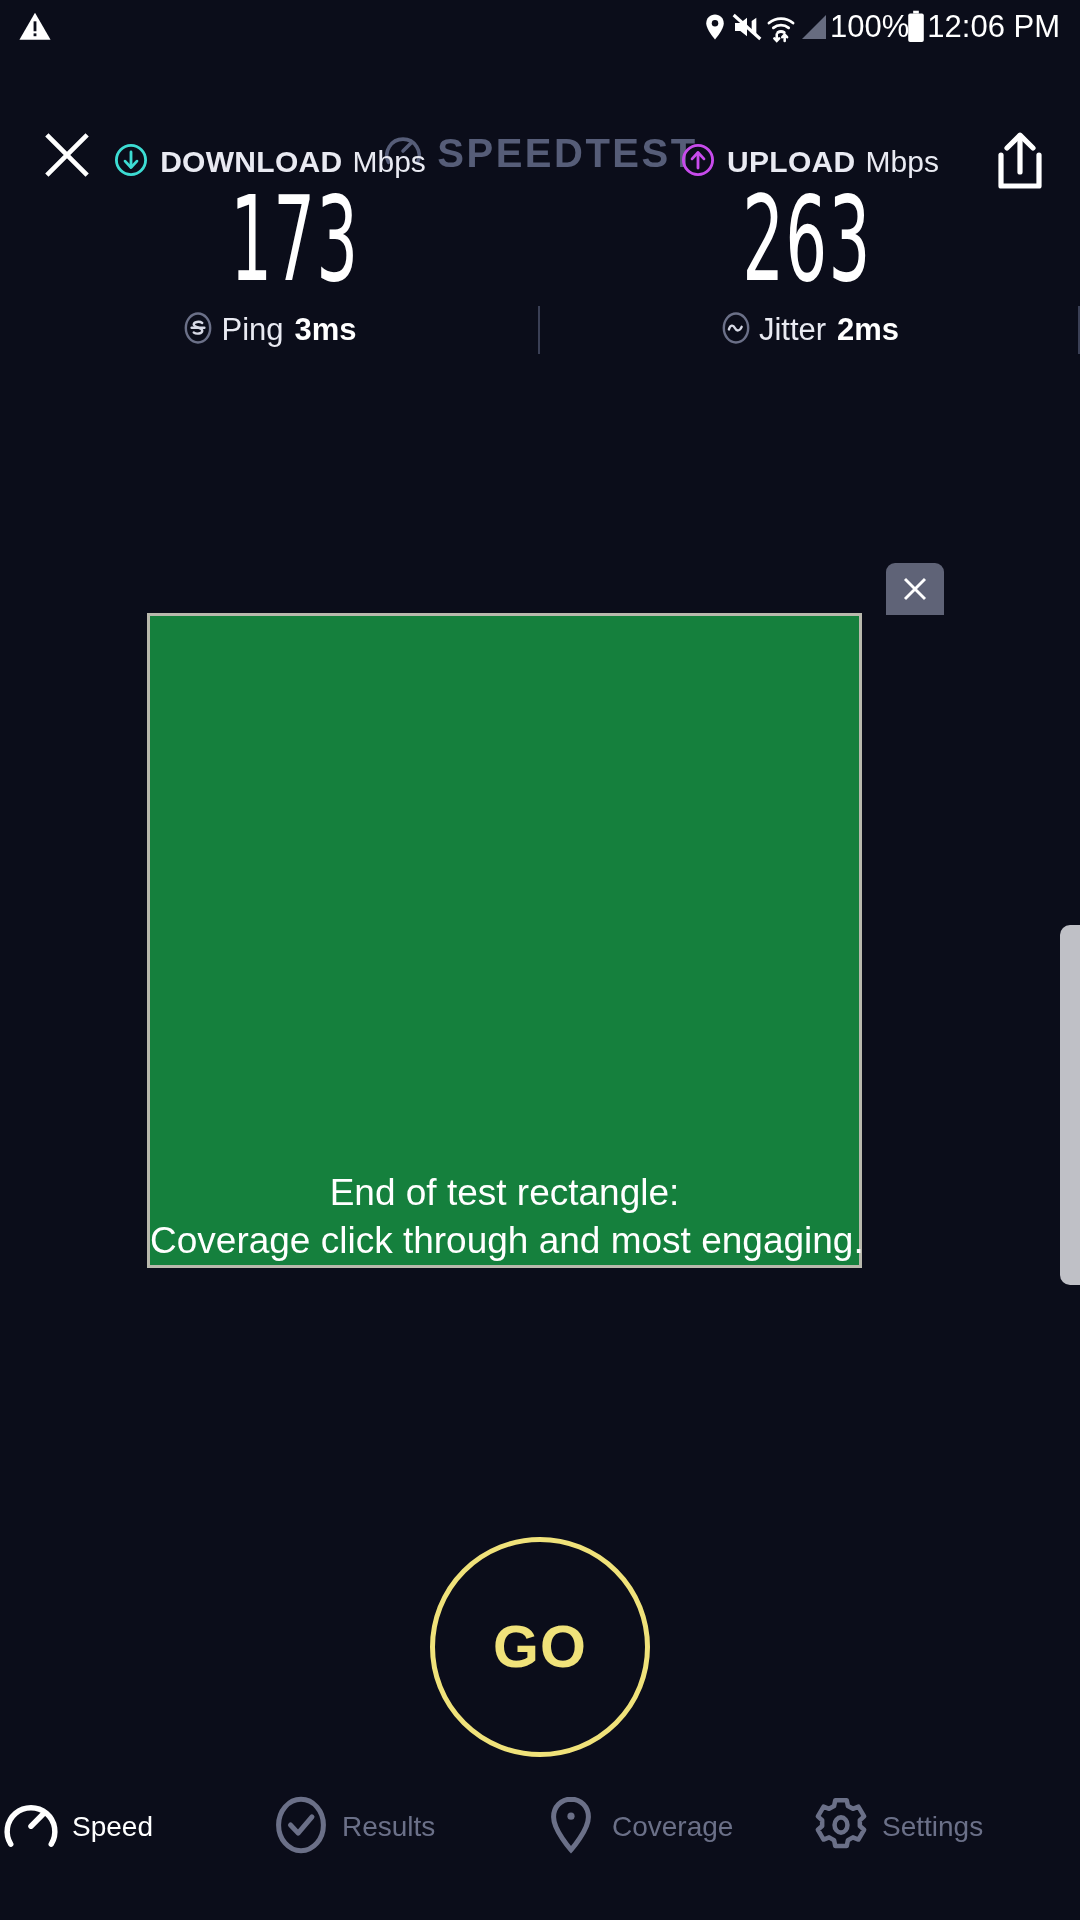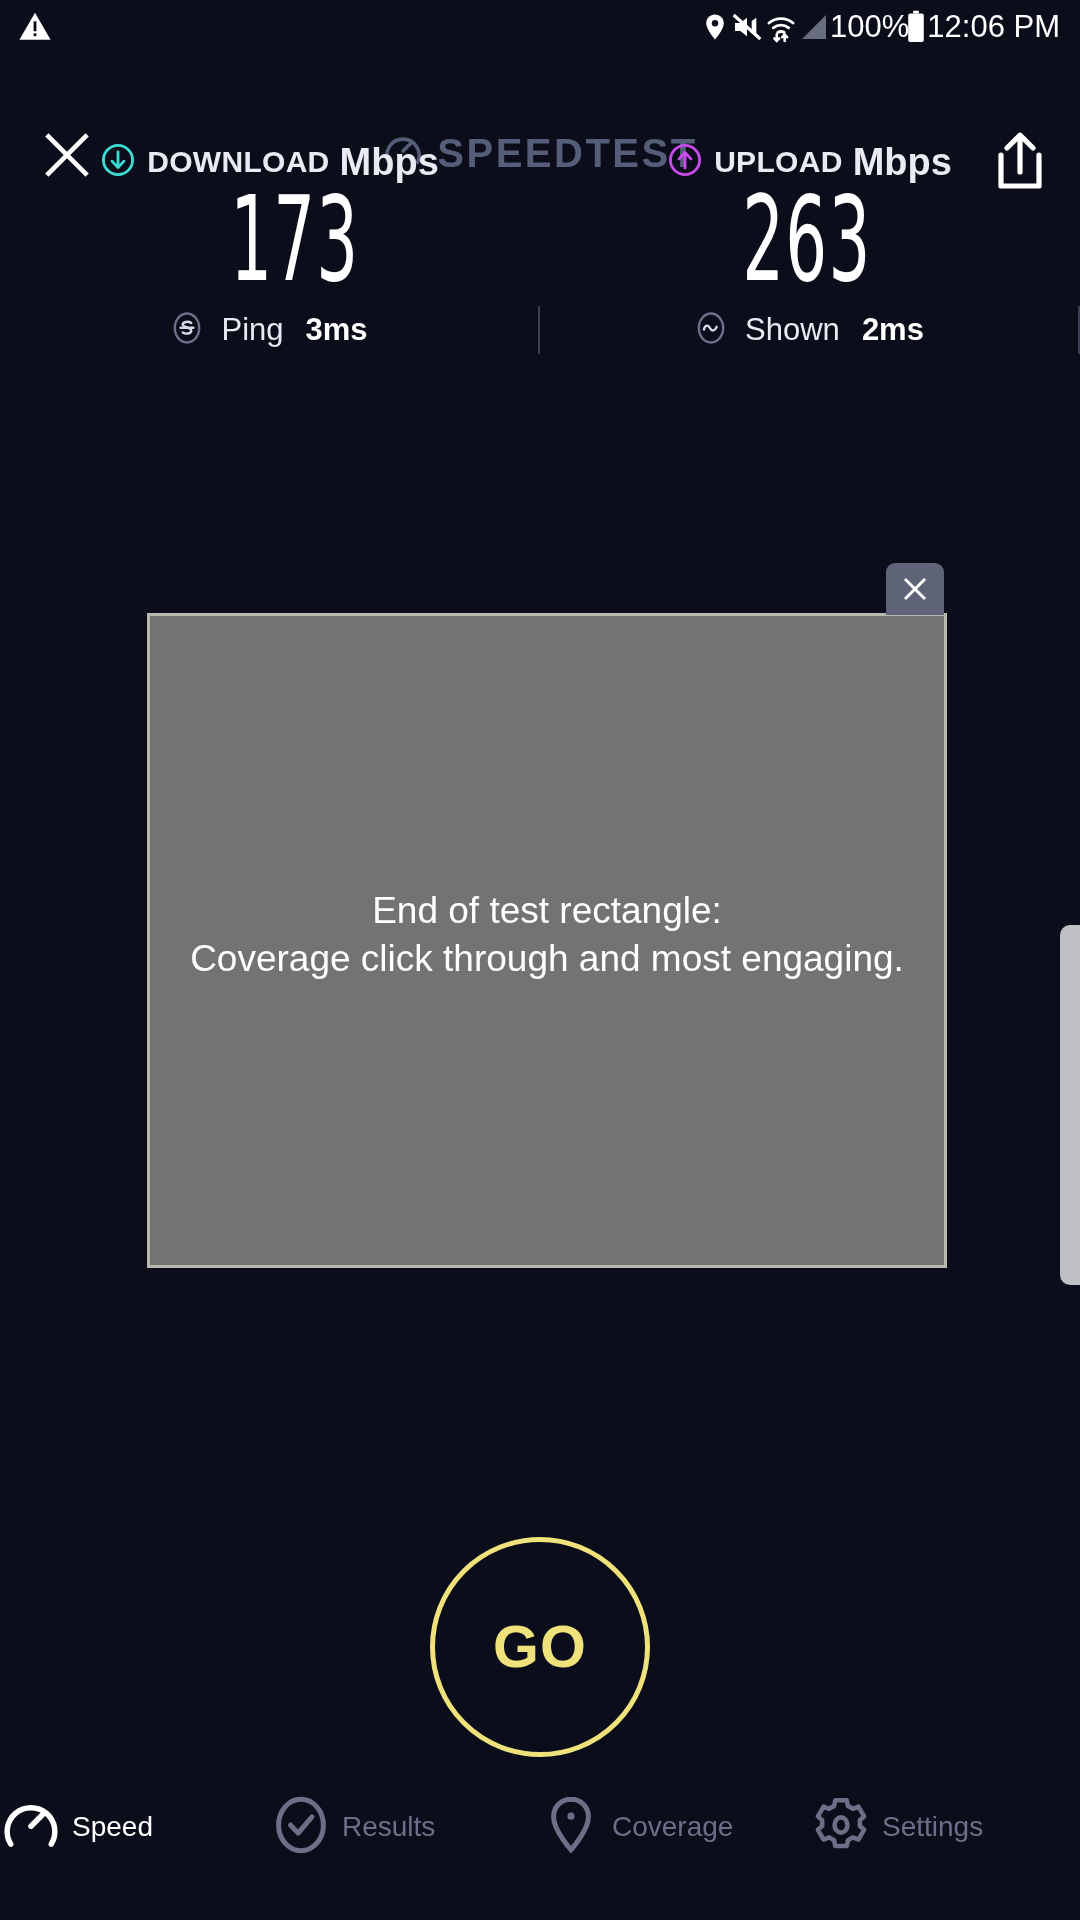--- a/index.html
+++ b/index.html
@@ -50,58 +50,58 @@
     display:flex; width:1080px;
   }
   .col{ width:540px; }
   .col-label{
     display:flex; align-items:center; justify-content:center; gap:12px;
     height:44px;
   }
   .col-label .lbl{
     font-size:30px; font-weight:700; color:#e9eaf2; letter-spacing:.3px;
   }
-  .col-label .unit{ font-size:38px; font-weight:700; color:#e9eaf2; margin-left:-2px;}
+  .col-label .unit{ font-size:30px; font-weight:400; color:#e9eaf2; margin-left:-2px;}
   .col-value{
     text-align:center; color:#ffffff;
     font-family:"DejaVu Sans Condensed","Liberation Sans Narrow","Liberation Sans", sans-serif;
     font-size:118px; font-weight:300; line-height:110px;
     transform:scaleX(0.62); transform-origin:center top; letter-spacing:2px;
   }
   .dl-col .col-value{ padding-left:80px; }
   .ul-col .col-value{ padding-right:10px; }
 
   
   .metrics{
     position:absolute; left:0; top:295px; width:1080px; height:70px;
     display:flex; align-items:center;
   }
   .metric{
-    display:flex; align-items:center; justify-content:center; gap:17px;
+    display:flex; align-items:center; justify-content:center; gap:6px;
     flex:1; height:70px;
   }
   .metric .m-name{ font-size:31px; color:#e9eaf2; font-weight:400; }
   .metric .m-val{ font-size:31px; color:#ffffff; font-weight:700; margin-left:5px;}
   .vdiv{ width:2px; height:48px; background:#3a3f55; }
 
   
   .ad-close{
     position:absolute; left:886px; top:563px;
     width:58px; height:52px;
     background:#5f6377;
     border-radius:9px 9px 0 0;
     display:flex; align-items:center; justify-content:center;
     cursor:pointer; z-index:4;
   }
   .ad-box{
     position:absolute; left:147px; top:613px;
-    width:800px; height:655px;
-    background:#737373;
+    width:715px; height:655px;
+    background:#15803d;
     border:3px solid #b9b9ad;
-    display:flex; align-items:center; justify-content:center;
+    display:flex; align-items:flex-end; justify-content:center;
     z-index:3;
   }
   .ad-text{
     width:100%; text-align:center; color:#ffffff;
     font-size:37px; line-height:48px; font-weight:400;
     margin-top:-12px;
   }
   .ad-text div{ white-space:nowrap; }
 
   .scrollbar{
@@ -264,21 +264,21 @@
 
     <div class="vdiv"></div>
 
     <div class="metric">
       <span>
         <svg width="34" height="34" viewBox="0 0 24 24">
           <ellipse cx="12" cy="12" rx="8.6" ry="10.2" stroke="#6b7088" stroke-width="1.7" fill="none"></ellipse>
           <path d="M7 13 C8 9.6 10 9.6 11.2 12 C12.4 14.4 14.6 14.4 16 11.2" stroke="#d8dae6" stroke-width="1.7" fill="none" stroke-linecap="round"></path>
         </svg>
       </span>
-      <span class="m-name">Shown</span>
+      <span class="m-name">Jitter</span>
       <span class="m-val">2ms</span>
     </div>
 
     <div class="vdiv"></div>
 
 
   </div>
 
   <div class="ad-close">
     <svg width="30" height="30" viewBox="0 0 24 24">

